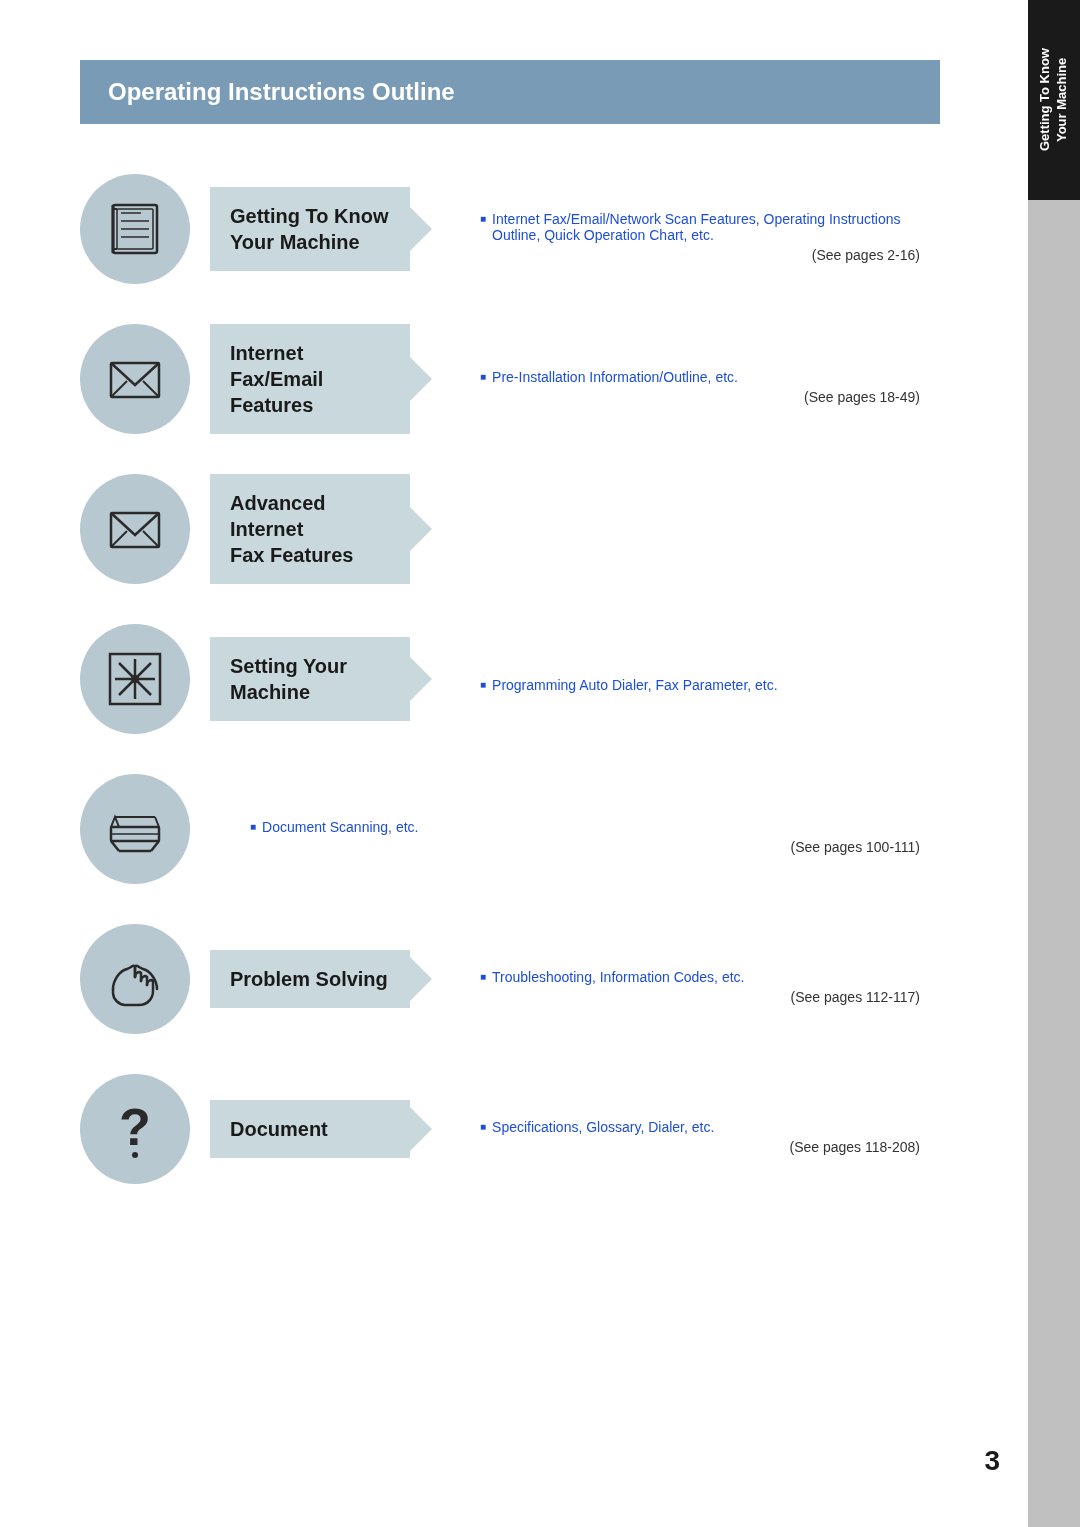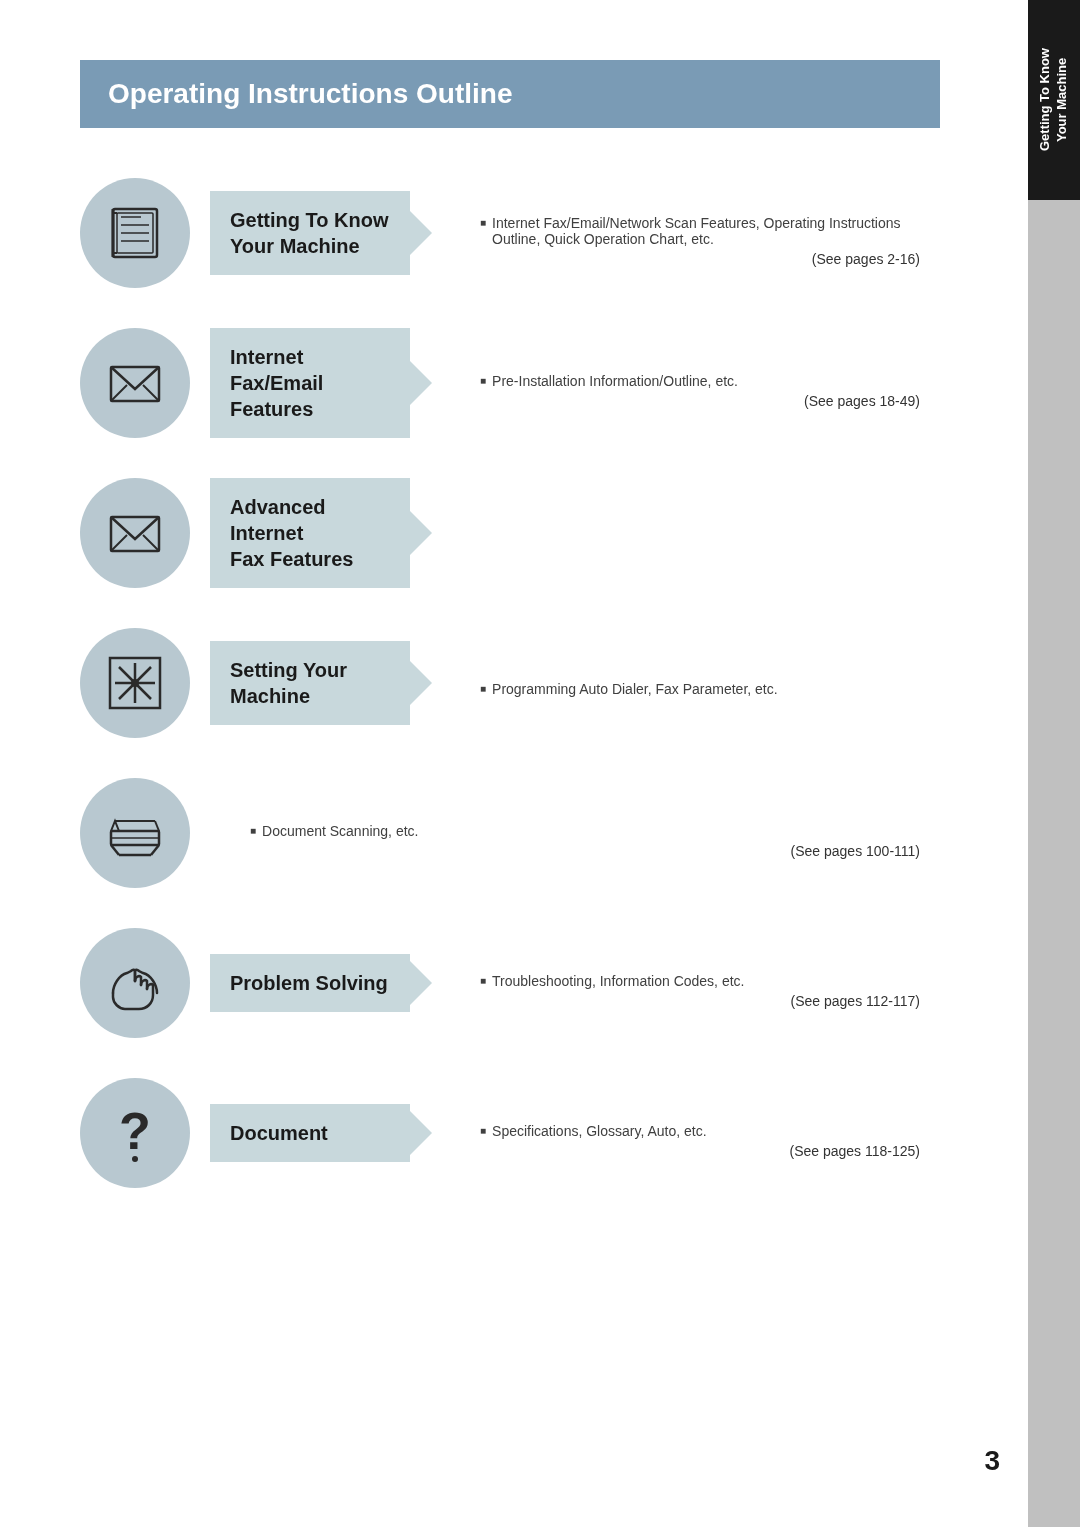--- a/index.html
+++ b/index.html
@@ -59,21 +59,21 @@
     
     .header-bar {
       background: #7a9bb5;
       padding: 18px 28px;
       margin-bottom: 50px;
       margin-right: 60px;
     }
 
     .header-title {
       color: #ffffff;
-      font-size: 28px;
+      font-size: 24px;
       font-weight: bold;
     }
 
     
     .content-area {
       padding-right: 80px;
     }
 
     
     .section-row {
@@ -132,21 +132,21 @@
     }
 
     
     .section-desc {
       flex: 1;
       padding-left: 40px;
     }
 
     .desc-bullet {
       font-size: 14px;
-      color: #404040;
+      color: #1d4ed8;
       margin-bottom: 4px;
       display: flex;
       align-items: flex-start;
       margin-top: 15px;
     }
 
     .desc-bullet::before {
       content: '■';
       margin-right: 6px;
       font-size: 10px;
@@ -299,21 +299,21 @@
       <div class="circle-icon">
         <svg viewBox="0 0 60 60" xmlns="http://www.w3.org/2000/svg">
         <text x="30" y="46" text-anchor="middle" font-size="52" font-weight="bold" fill="#2a2a2a" font-family="Arial">?</text>
         <circle cx="30" cy="56" r="3" fill="#2a2a2a"></circle>
       </svg>
       </div>
       <div class="section-label-box">
         <div class="section-label">Document</div>
       </div>
       <div class="section-desc">
-        <div class="desc-bullet">Specifications, Glossary, Auto, etc.</div>
-        <div class="see-pages">(See pages 118-125)</div>
+        <div class="desc-bullet">Specifications, Glossary, Dialer, etc.</div>
+        <div class="see-pages">(See pages 118-208)</div>
       </div>
     </div>
     </div>
 
   <div class="page-number">3</div>
 
 </div>
 
 </body></html>

